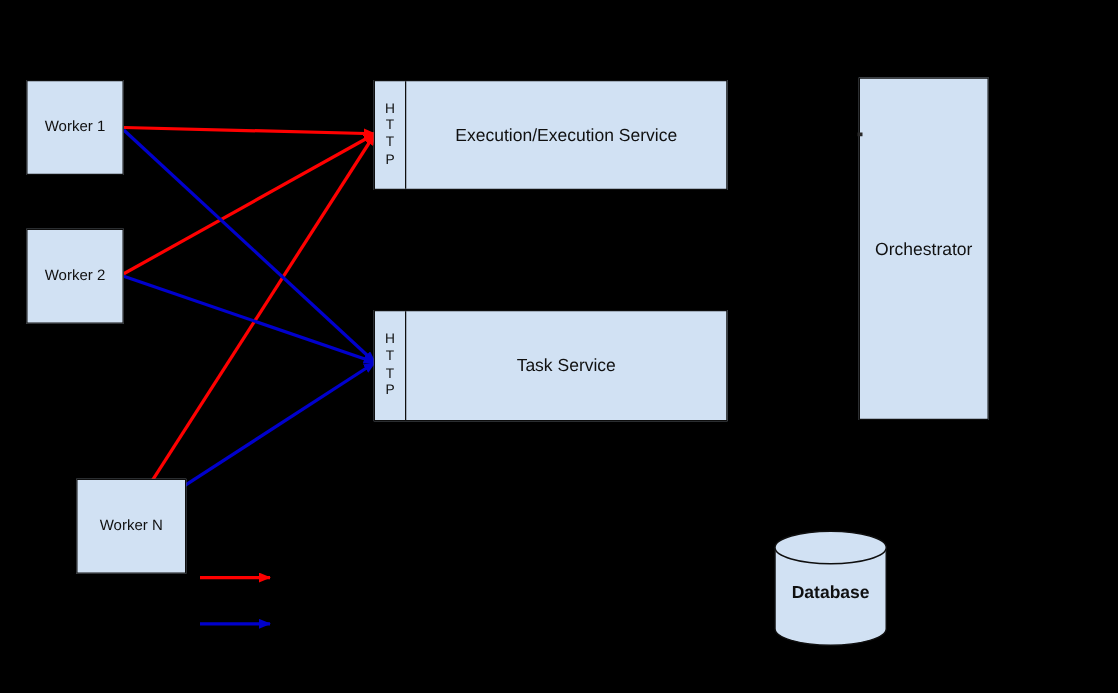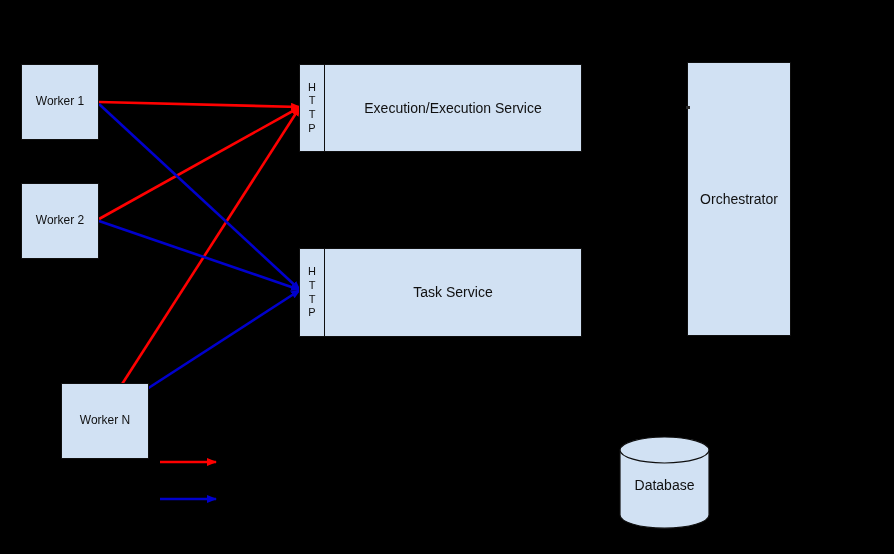--- a/index.html
+++ b/index.html
@@ -142,21 +142,21 @@
       <span>P</span>
     </div>
     <div class="port-body">Task Service</div>
   </div>
 
   <div class="node" id="orchestrator" style="left: 687px; top: 62px; width: 104px; height: 274px;">
     <span>Orchestrator</span>
   </div>
   <div class="dot-artifact" style="left:686px; top:106px; width:4px; height:3px;"></div>
 
-  <div class="cylinder" id="store-0" style="left: 619px; top: 436px; width: 91px; height: 93px;">
+  <div class="cylinder" id="store-0" style="left: 619px; top: 424px; width: 91px; height: 93px; font-weight: bold;">
     <svg width="91" height="93" viewBox="0 0 91 93">
       <path d="M1,14 L1,79 A44,13 0 0 0 90,79 L90,14 Z" fill="#d1e1f3" stroke="#0f0f0f" stroke-width="1.2"></path>
       <ellipse cx="45.5" cy="14" rx="44.5" ry="13" fill="#d1e1f3" stroke="#0f0f0f" stroke-width="1.2"></ellipse>
     </svg>
     <div class="cyl-label" style="top:41px;">Database</div>
   </div>
 
 
 </div>
 

